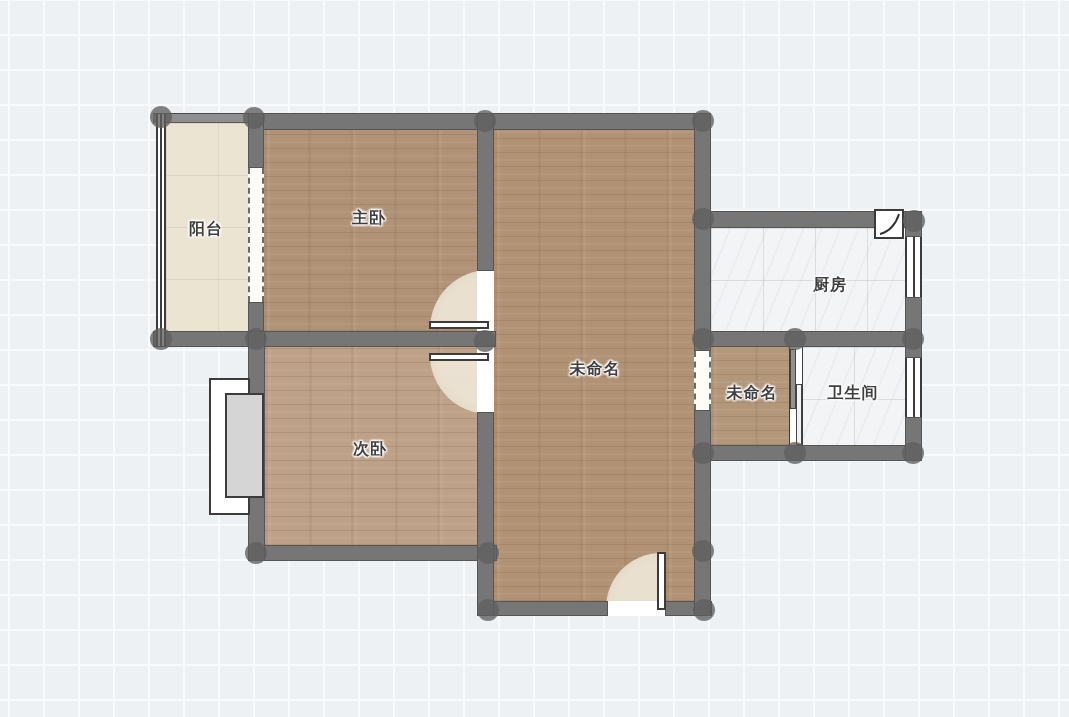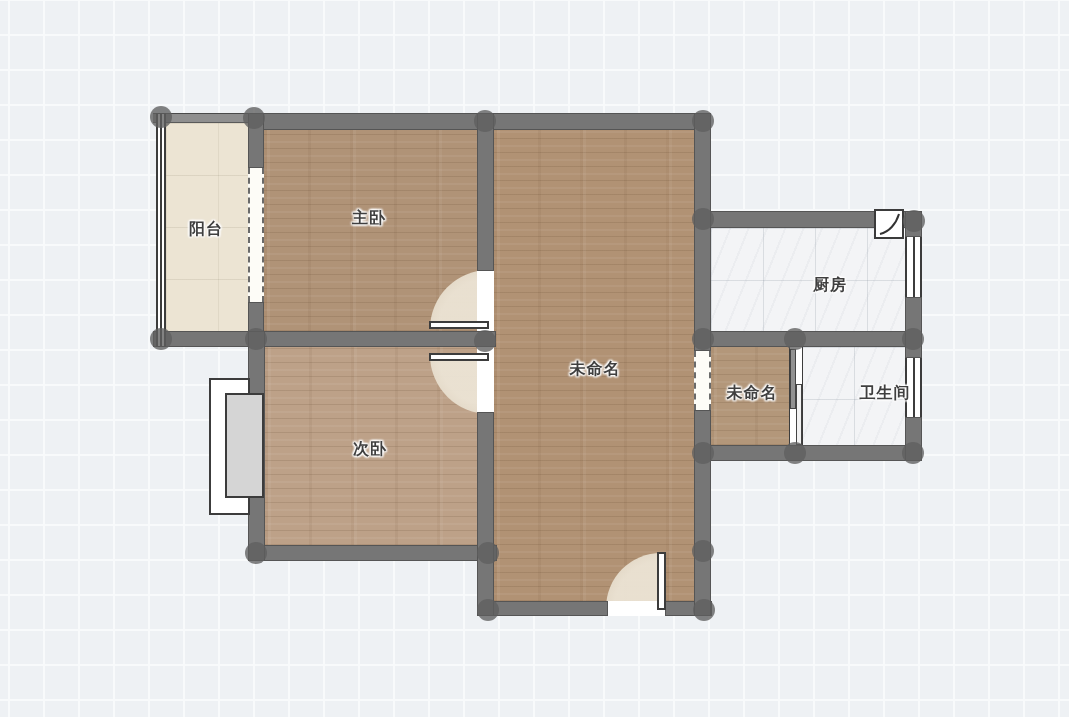--- a/index.html
+++ b/index.html
@@ -152,15 +152,15 @@
   <div class="joint" style="left:703px;top:551px;"></div>
   <div class="joint" style="left:488px;top:610px;"></div>
   <div class="joint" style="left:704px;top:610px;"></div>
 
   <span class="room-label" style="left:206px;top:229px;">阳台</span>
   <span class="room-label" style="left:369px;top:218px;">主卧</span>
   <span class="room-label" style="left:370px;top:449px;">次卧</span>
   <span class="room-label" style="left:595px;top:369px;">未命名</span>
   <span class="room-label" style="left:830px;top:285px;text-align:right;">厨房</span>
   <span class="room-label" style="left:752px;top:393px;">未命名</span>
-  <span class="room-label" style="left:853px;top:393px;margin-left:32px;">卫生间</span>
+  <span class="room-label" style="left:853px;top:393px;">卫生间</span>
 
 </div>
 
 </body></html>

